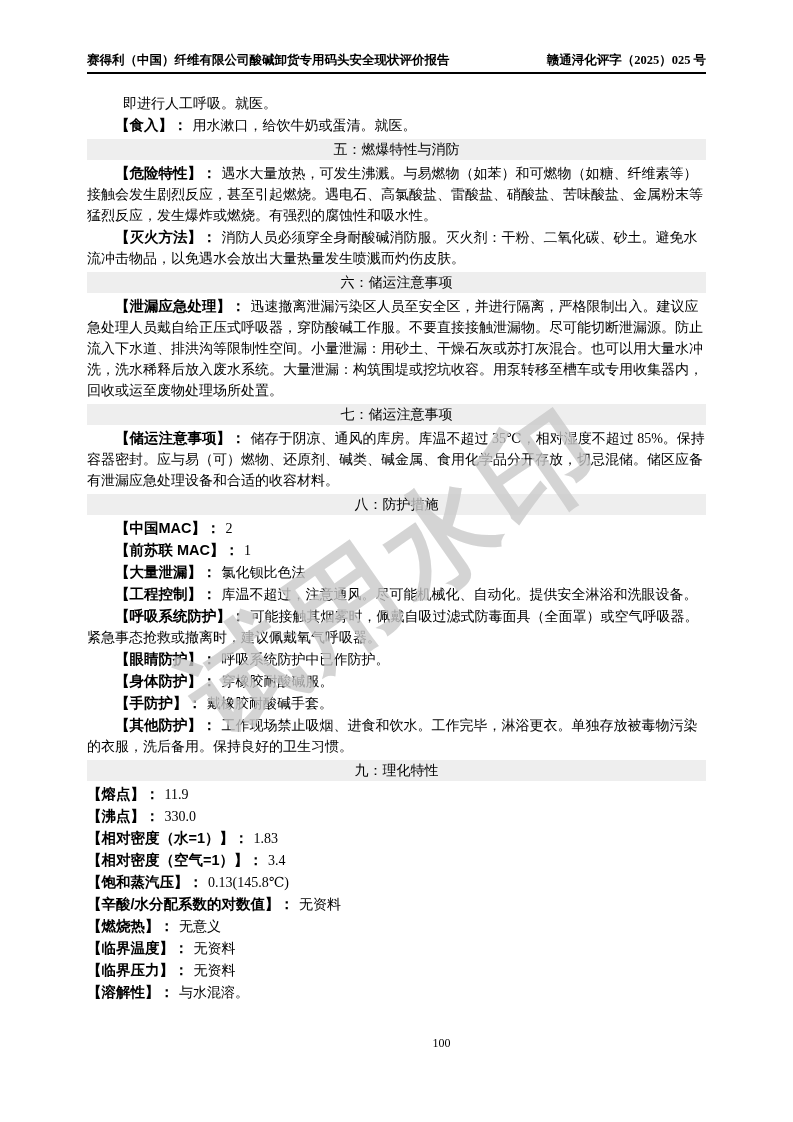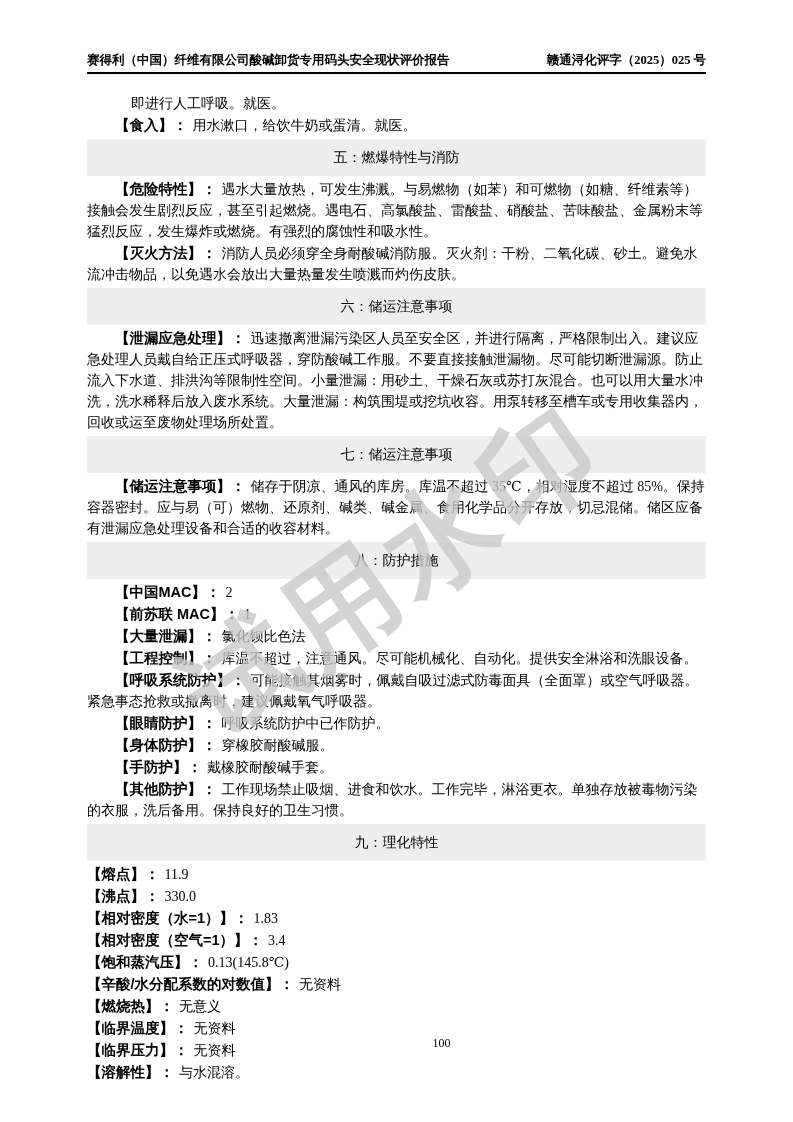--- a/index.html
+++ b/index.html
@@ -22,21 +22,21 @@
     font-size:14px;line-height:21px;z-index:1;
   }
   .para{margin:1px 0;text-indent:28px;}
   .para .label{
     font-family:"Liberation Sans","DejaVu Sans",sans-serif;
     font-weight:bold;font-size:14.5px;
   }
   .para .text{margin-left:5px;}
   .banner{
     background:#eeeeee;text-align:center;margin:3px 0;
-    padding:9px 0;height:19px;line-height:19px;font-size:14px;
+    padding:1px 0;height:19px;line-height:19px;font-size:14px;
   }
   .section:last-of-type .para{text-indent:0;}
   
   .watermark{
     position:absolute;left:138px;top:488px;width:512px;height:164px;
     display:flex;align-items:center;justify-content:center;
     transform:rotate(-35deg);
     font-family:"Liberation Sans","DejaVu Sans",sans-serif;
     font-weight:bold;font-size:112px;letter-spacing:8px;
     color:#c9c9c9;opacity:0.78;z-index:5;pointer-events:none;
@@ -52,21 +52,21 @@
 <body>
 
 <div class="page">
 
   <div class="doc-header">
     <span>赛得利（中国）纤维有限公司酸碱卸货专用码头安全现状评价报告</span>
     <span>赣通浔化评字（2025）025 号</span>
   </div>
 
   <div class="doc-main" id="doc-main">
-      <p class="para"><span class="text" style="margin-left: 16px;">即进行人工呼吸。就医。</span></p>
+      <p class="para"><span class="text" style="margin-left: 8px;">即进行人工呼吸。就医。</span></p>
       <p class="para"><span class="label">【食入】：</span><span class="text">用水漱口，给饮牛奶或蛋清。就医。</span></p>
       <div class="section">
         <div class="banner"><span>五：燃爆特性与消防</span></div>
         <p class="para"><span class="label">【危险特性】：</span><span class="text">遇水大量放热，可发生沸溅。与易燃物（如苯）和可燃物（如糖、纤维素等）接触会发生剧烈反应，甚至引起燃烧。遇电石、高氯酸盐、雷酸盐、硝酸盐、苦味酸盐、金属粉末等猛烈反应，发生爆炸或燃烧。有强烈的腐蚀性和吸水性。</span></p>
         <p class="para"><span class="label">【灭火方法】：</span><span class="text">消防人员必须穿全身耐酸碱消防服。灭火剂：干粉、二氧化碳、砂土。避免水流冲击物品，以免遇水会放出大量热量发生喷溅而灼伤皮肤。</span></p>
       </div>
       <div class="section">
         <div class="banner"><span>六：储运注意事项</span></div>
         <p class="para"><span class="label">【泄漏应急处理】：</span><span class="text">迅速撤离泄漏污染区人员至安全区，并进行隔离，严格限制出入。建议应急处理人员戴自给正压式呼吸器，穿防酸碱工作服。不要直接接触泄漏物。尽可能切断泄漏源。防止流入下水道、排洪沟等限制性空间。小量泄漏：用砂土、干燥石灰或苏打灰混合。也可以用大量水冲洗，洗水稀释后放入废水系统。大量泄漏：构筑围堤或挖坑收容。用泵转移至槽车或专用收集器内，回收或运至废物处理场所处置。</span></p>
       </div>

